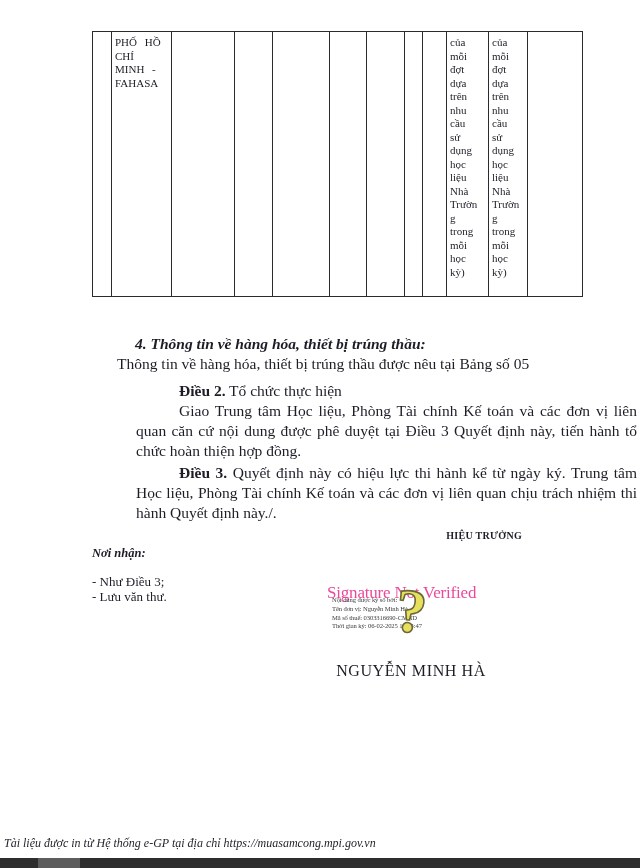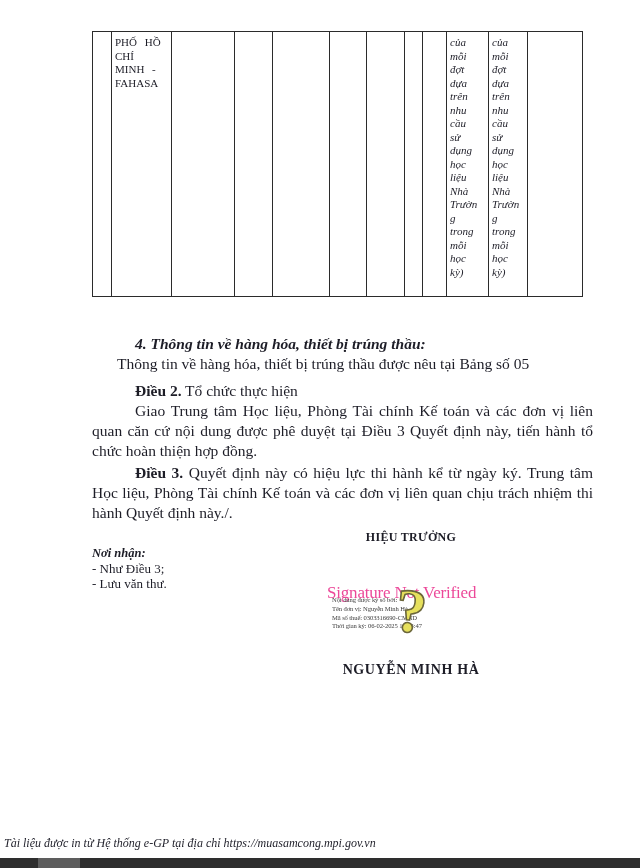--- a/index.html
+++ b/index.html
@@ -13,38 +13,38 @@
   
   table.doc-table{
     position:absolute;left:92px;top:31px;width:490px;height:266px;
     border-collapse:collapse;table-layout:fixed;
   }
   table.doc-table td{
     border:1px solid #2b2b2b;vertical-align:top;padding:4px 2px 2px 3px;
     font-size:11px;line-height:13.5px;overflow:hidden;
   }
   td.supplier-cell{font-size:11.5px;line-height:13.2px;word-spacing:5px;white-space:pre-line;margin-left:20px;}
-  td.note-cell{font-size:11px;line-height:14.35px;white-space:pre-line;font-style:italic;}
+  td.note-cell{font-size:11px;line-height:14.35px;white-space:pre-line;}
 
   
   .para{font-size:15.5px;line-height:19.8px;}
   .justify{text-align:justify;width:501px;}
-  .ind43{text-indent:43px;}
+  .ind43{text-indent:43px;margin-left:44px;}
   .ind25{text-indent:25px;}
   .bolditalic{font-weight:bold;font-style:italic;}
   b{font-weight:bold;}
 
   
   .noinhan-label{font-size:12.5px;font-weight:bold;font-style:italic;margin-top:16px;}
-  .noinhan-items{font-size:13px;line-height:14.6px;white-space:pre-line;margin-top:1px;}
+  .noinhan-items{font-size:13px;line-height:14.6px;white-space:pre-line;margin-top:14px;}
 
   
   .center-col{left:300px;width:222px;text-align:center;}
-  .sig-title{font-size:12px;font-weight:bold;letter-spacing:0.3px;}
-  .signer-name{font-size:14px;font-weight:bold;letter-spacing:0.6px;}
+  .sig-title{font-size:10px;font-weight:bold;letter-spacing:0.3px;text-align:right;}
+  .signer-name{font-size:16px;font-weight:normal;letter-spacing:0.6px;}
   .stamp-headline{font-size:17px;color:#ec4899;letter-spacing:-0.2px;}
   .stamp-lines{font-size:6.6px;line-height:8.75px;color:#3d3d3d;white-space:pre-line;letter-spacing:-0.1px;}
   .qmark-svg{position:absolute;left:388px;top:584px;width:46px;height:56px;}
 
   
   .footer-note{font-size:12px;font-style:italic;color:#24242e;}
   .hscrollbar{position:absolute;left:0;top:858px;width:640px;height:10px;background:#2e2e2e;}
   .hscrollbar .thumb{position:absolute;left:38px;top:0;width:42px;height:10px;background:#5d5d5d;}
 </style>
 </head>

